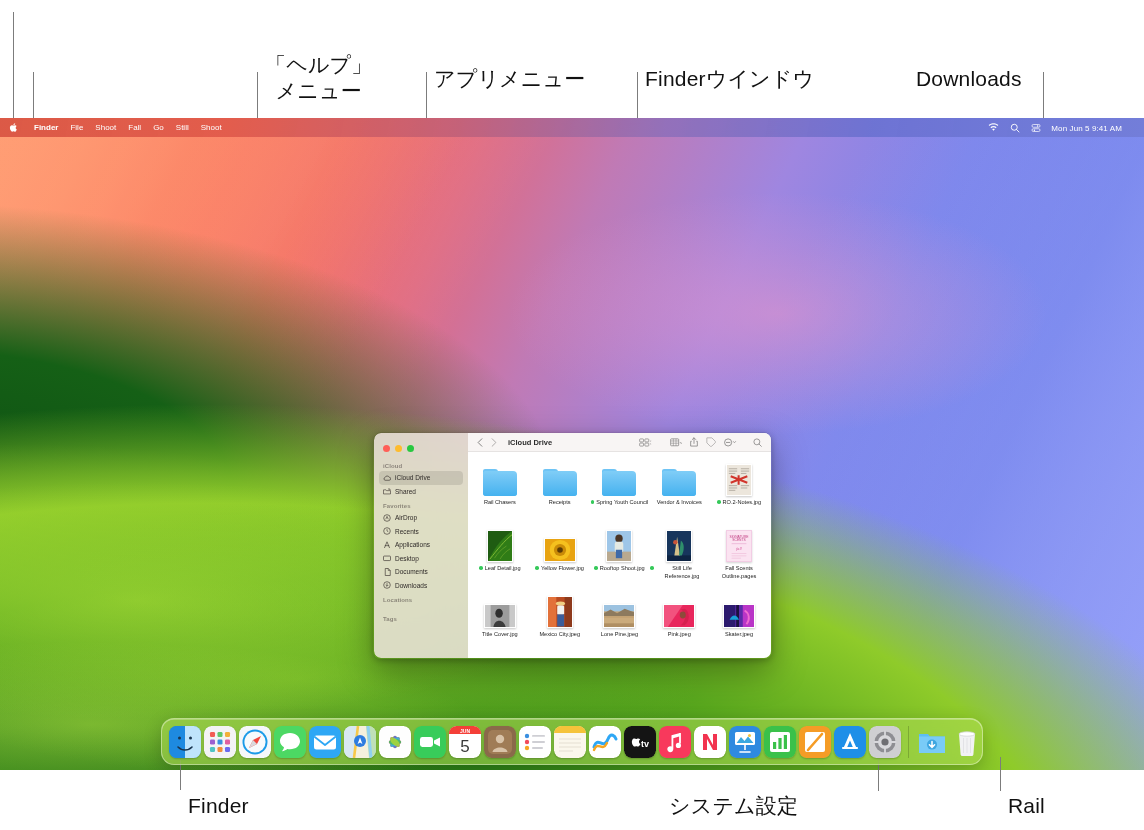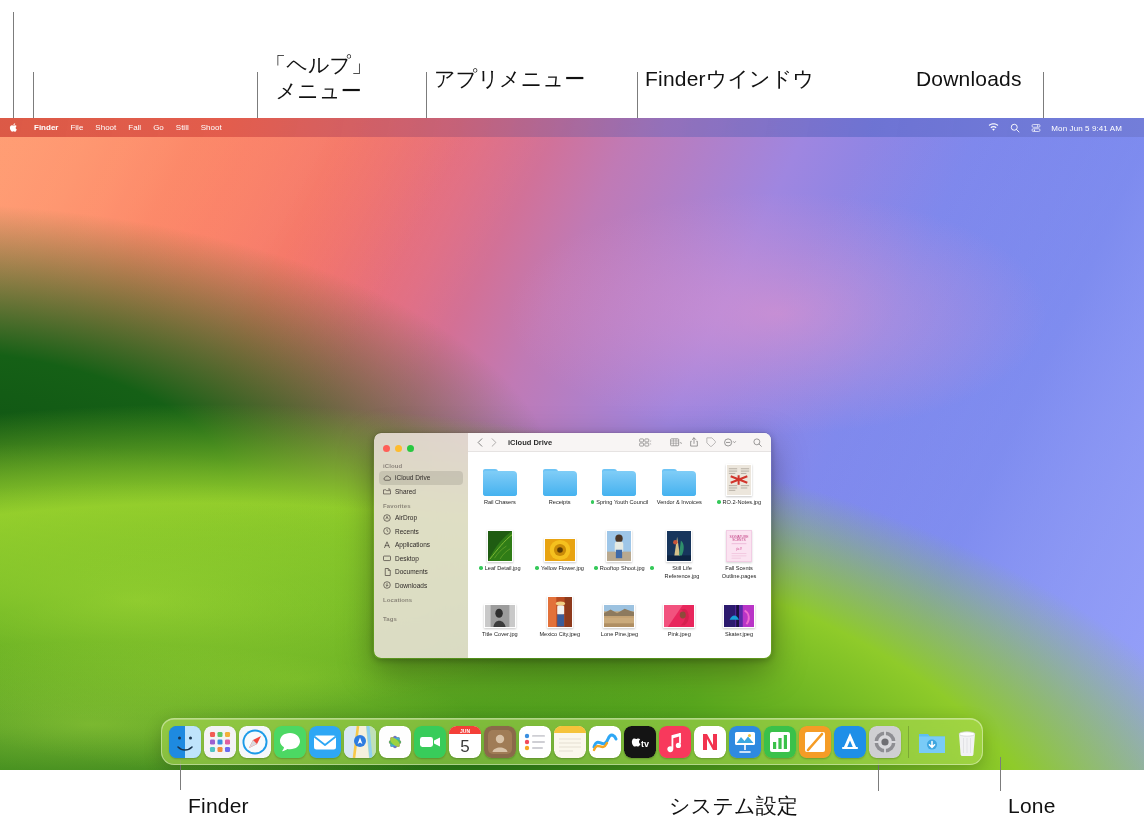--- a/index.html
+++ b/index.html
@@ -909,15 +909,15 @@
     </div>
   </div>
 
   <div class="leader" style="left:180px; top:760px; height:30px;"></div>
   <div class="annot" style="left:188px; top:793px;">Finder</div>
 
   <div class="leader" style="left:878px; top:757px; height:34px;"></div>
   <div class="annot" style="left:669px; top:793px;">システム設定</div>
 
   <div class="leader" style="left:1000px; top:757px; height:34px;"></div>
-  <div class="annot" style="left:1008px; top:793px;">Lone</div>
+  <div class="annot" style="left:1008px; top:793px;">Rail</div>
 
 </div>
 
 </body></html>

